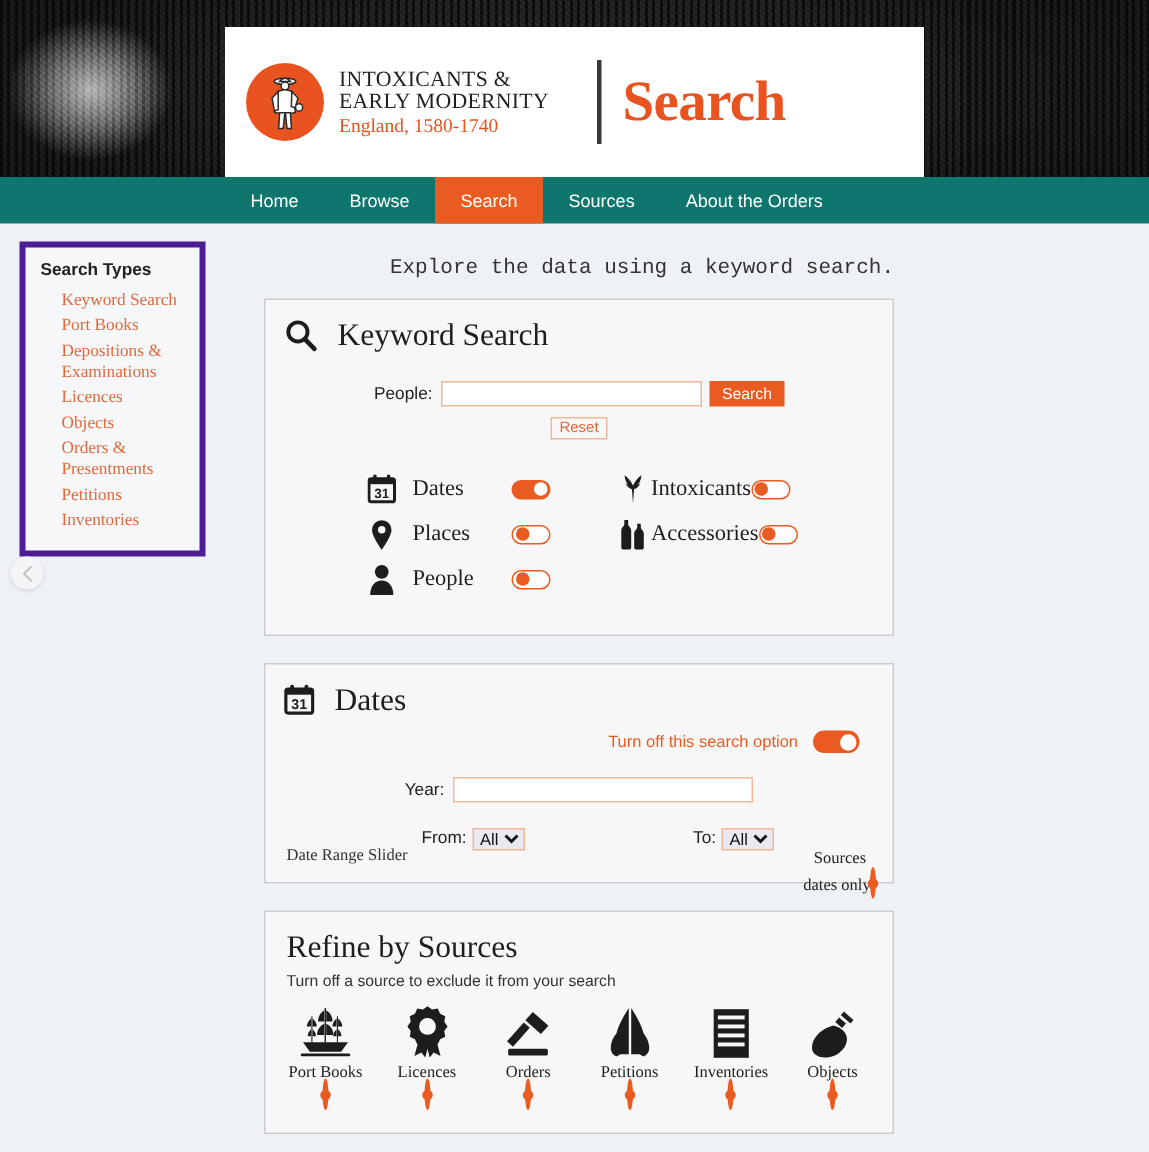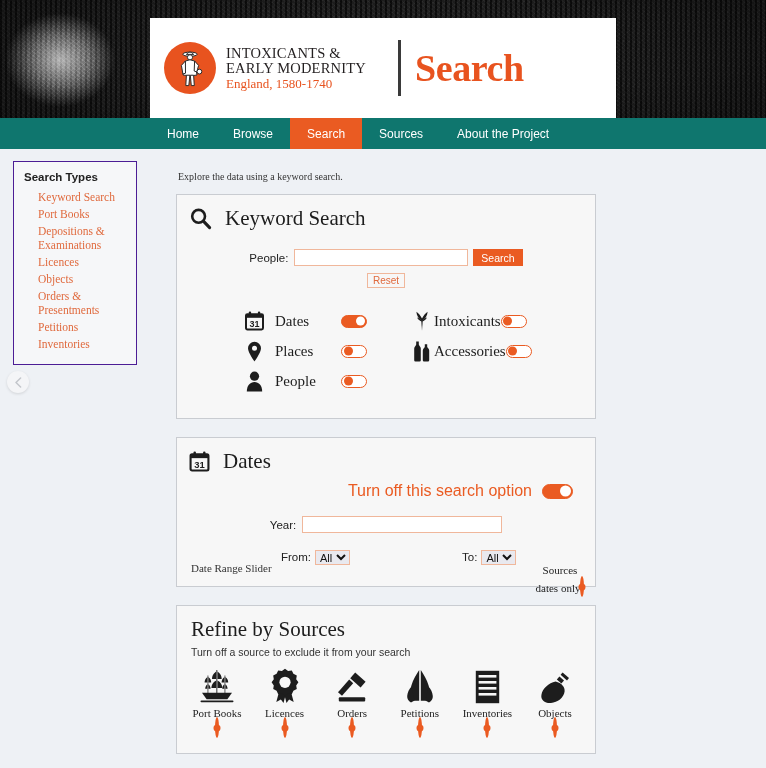--- a/index.html
+++ b/index.html
@@ -112,21 +112,21 @@
     position: absolute; left: 0; top: 149px;
     width: 766px; height: 619px;
     background: #eef1f5;
   }
 
   
   #sidebar {
     position: absolute; left: 13px; top: 12px;
     width: 124px;
     background: #f6f7f9;
-    border: 1px solid #4c1d95;
+    border: 4px solid #4c1d95;
     padding: 9px 8px 10px 10px;
     box-sizing: border-box;
   }
   #sidebar h3 {
     margin: 0 0 7px 0;
     font-size: 11.5px; font-weight: bold;
     color: #222; font-family: "Liberation Sans", sans-serif;
   }
   #sidebar ul { margin: 0; padding: 0 0 0 14px; list-style: none; }
   #sidebar li {
@@ -145,23 +145,23 @@
     display: flex; align-items: center; justify-content: center;
     cursor: pointer;
   }
 
   
   #main {
     position: absolute; left: 176px; top: 0;
     width: 420px;
   }
   .intro {
-    font-family: Liberation Serif, serif;
-    font-size: 10px; color: #333;
-    padding: 22px 0 0 0; margin: 0 0 12px 2px;
+    font-family: Liberation Mono, monospace;
+    font-size: 14px; color: #333;
+    padding: 22px 0 0 0; margin: 0 0 12px 2px; text-align: right;
   }
 
   .panel {
     background: #f7f7f7;
     border: 1px solid #c9ccd1;
     box-sizing: border-box;
     position: relative;
   }
   .panel-head {
     display: flex; align-items: center;
@@ -253,21 +253,21 @@
   .sw.on .knob { right: 1.5px; background: #ffffff; }
   .sw.off .knob { left: 1.5px; background: #ea5b22; }
 
   
   .turn-off-row {
     display: flex; align-items: center;
     justify-content: flex-end;
     margin: 8px 22px 0 0;
   }
   .turn-off-lbl {
-    color: #ea5b22; font-size: 16px;
+    color: #ea5b22; font-size: 11px;
     margin-right: 10px;
     font-family: "Liberation Sans", sans-serif;
   }
   .sw.big { width: 31px; height: 15px; border-radius: 8px; }
   .sw.big .knob { width: 11px; height: 11px; }
 
   .year-row {
     display: flex; align-items: center;
     justify-content: center; margin-top: 16px;
   }
@@ -372,21 +372,21 @@
   <div class="mast-rule"></div>
   <div class="mast-title">Search</div>
 </div>
 
 <div id="navbar">
   <div class="inner">
     <div class="nav-item">Home</div>
     <div class="nav-item">Browse</div>
     <div class="nav-item active">Search</div>
     <div class="nav-item">Sources</div>
-    <div class="nav-item">About the Project</div>
+    <div class="nav-item">About the Orders</div>
   </div>
 </div>
 
 <div id="page">
 
   <div id="sidebar">
     <h3>Search Types</h3>
     <ul>
       <li>Keyword Search</li>
       <li>Port Books</li>

